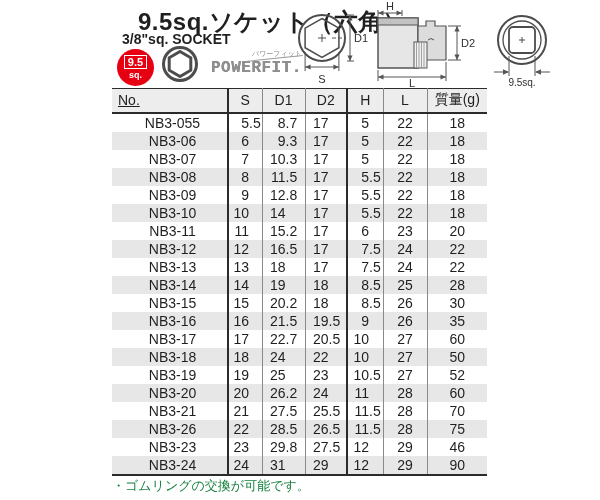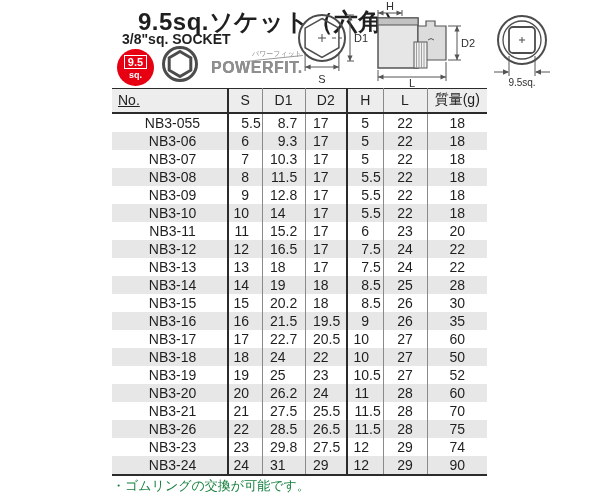--- a/index.html
+++ b/index.html
@@ -12,21 +12,21 @@
   .subtitle { position:absolute; left:122px; top:31px; font-size:14px; font-weight:bold; }
 
   .badge { position:absolute; left:117px; top:49px; width:37px; height:37px; border-radius:50%;
            background:#e60012; display:flex; flex-direction:column; align-items:center; justify-content:center; color:#fff; }
   .badge-num { font-size:11px; font-weight:bold; line-height:12px; border:1.5px solid #fff; border-radius:0; padding:0 3px; }
   .badge-unit { font-size:9px; font-weight:bold; line-height:10px; margin-top:1px; }
 
   .hexwrap { position:absolute; left:157px; top:45px; width:46px; text-align:center; }
   .hexlabel { font-size:8px; color:#333; line-height:9px; margin-top:1px; }
 
-  .pf { position:absolute; left:211px; top:50px; width:95px; }
+  .pf { position:absolute; left:211px; top:50px; width:95px;font-family:Liberation Mono, monospace; }
   .pf-kana { display:block; text-align:right; font-size:7px; color:#8a8a8a; line-height:8px; padding-right:4px; }
   .pf-rule { width:58px; height:1px; background:#9a9a9a; margin-left:34px; transform:rotate(-6deg); }
   .pf-word { display:block; font-size:16px; font-weight:800; color:#8f8f8f; letter-spacing:.5px; line-height:18px;
              text-shadow:0 0 .5px #6f6f6f; }
 
   .diagrams { position:absolute; left:288px; top:2px; }
   .dimtext { font-size:11px; fill:#2e2e2e; font-family:"Liberation Sans","DejaVu Sans",sans-serif; }
   .dimtext-sm { font-size:10px; fill:#2e2e2e; font-family:"Liberation Sans","DejaVu Sans",sans-serif; }
 
   
@@ -312,21 +312,21 @@
           <td>28</td>
           <td>75</td>
         </tr>
         <tr>
           <td>NB3-23</td>
           <td><span class="ip">23</span><span class="fp"></span></td>
           <td><span class="ip">29</span><span class="fp">.8</span></td>
           <td><span class="ip">27</span><span class="fp">.5</span></td>
           <td><span class="ip">12</span><span class="fp"></span></td>
           <td>29</td>
-          <td>74</td>
+          <td>46</td>
         </tr>
         <tr>
           <td>NB3-24</td>
           <td><span class="ip">24</span><span class="fp"></span></td>
           <td><span class="ip">31</span><span class="fp"></span></td>
           <td><span class="ip">29</span><span class="fp"></span></td>
           <td><span class="ip">12</span><span class="fp"></span></td>
           <td>29</td>
           <td>90</td>
         </tr>

